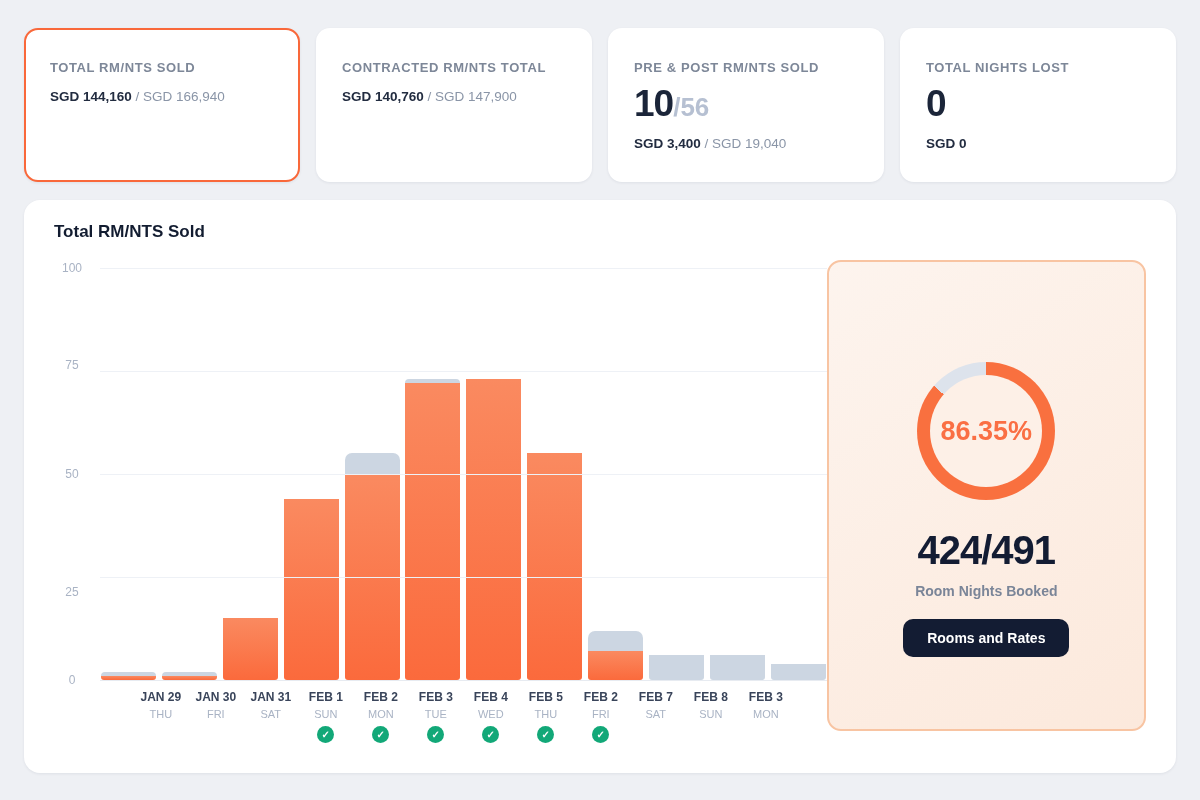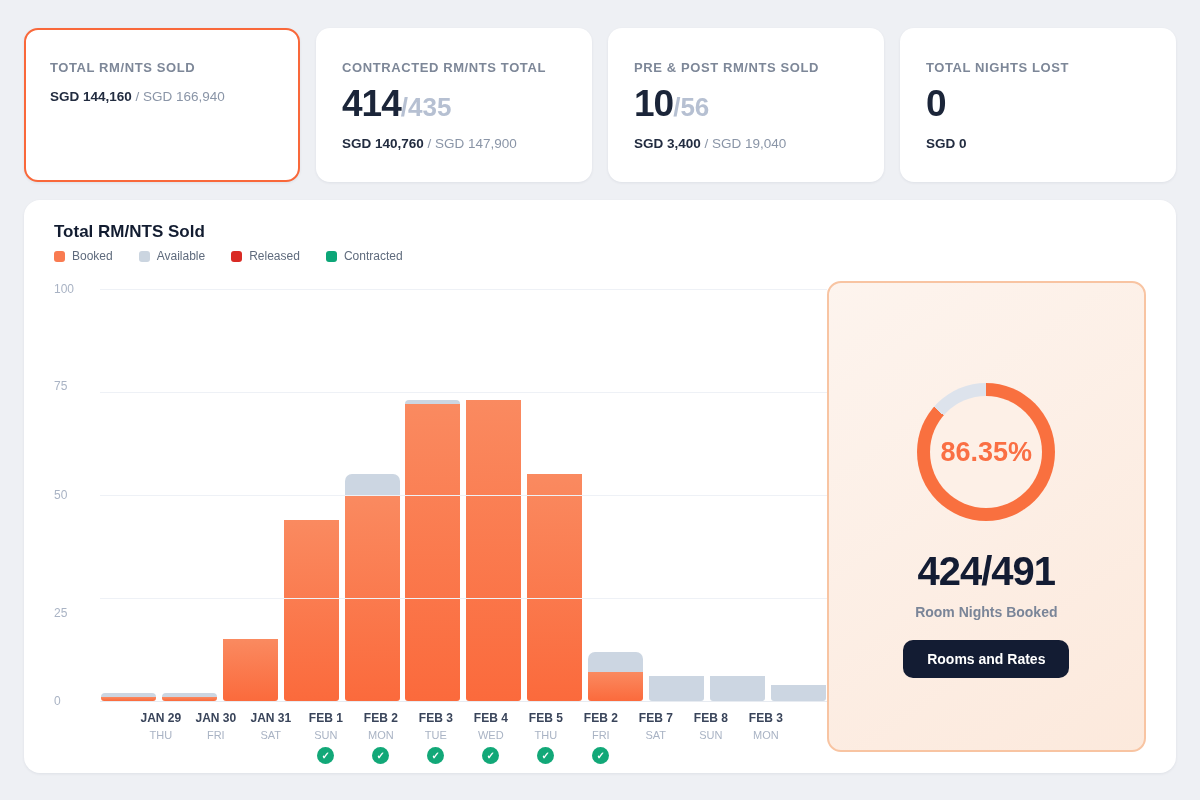--- a/index.html
+++ b/index.html
@@ -34,21 +34,21 @@
   }
   .chart-title{font-size:17px;font-weight:bold;color:#121c30;}
   .legend-row{display:flex;gap:26px;margin-top:7px;}
   .legend-item{display:flex;align-items:center;gap:7px;font-size:12px;color:#5f6b7d;}
   .legend-swatch{width:11px;height:11px;border-radius:3px;display:inline-block;}
   .content-row{display:flex;flex:1;margin-top:10px;}
   .chart-wrap{width:806px;}
   .plot{position:relative;margin-left:46px;margin-top:16px;height:412px;}
   .gridline{position:absolute;left:0;right:0;height:1px;background:#eef1f6;}
   .gridline.zero{background:#e7ebf1;}
-  .ylabel{position:absolute;left:-46px;width:36px;text-align:left;font-size:12px;color:#a9b3c4;transform:translateY(-50%);}
+  .ylabel{position:absolute;left:-46px;width:36px;text-align:center;font-size:12px;color:#a9b3c4;transform:translateY(-50%);}
   .bars{position:absolute;left:0;right:0;top:0;bottom:0;display:flex;justify-content:space-between;align-items:flex-end;padding:0 1px;}
   .bar-col{width:55px;display:flex;flex-direction:column;justify-content:flex-end;}
   .seg{width:100%;}
   .seg.available{background:#ccd6e2;}
   .seg.booked{background:linear-gradient(180deg,#fa8a60,#fb6a3c);}
   .seg.cap{border-radius:7px 7px 0 0;}
   .seg.base{border-radius:0 0 3px 3px;}
   .xlabels{display:flex;justify-content:center;margin-left:46px;margin-top:10px;padding:0 1px;}
   .xcol{width:55px;text-align:center;}
   .xdate{font-size:12px;font-weight:bold;color:#39445a;white-space:nowrap;}
@@ -74,24 +74,20 @@
 </head>
 <body>
 
 <div class="cards-row" id="cards-row">
     <div class="kpi-card selected">
       <div class="kpi-title">TOTAL RM/NTS SOLD</div>
       <div class="kpi-sgd"><span class="main">SGD 144,160</span><span> / SGD 166,940</span></div>
     </div>
     <div class="kpi-card">
       <div class="kpi-title">CONTRACTED RM/NTS TOTAL</div>
-      <div class="kpi-value-row">
-        <span class="kpi-value">414</span>
-        <span class="kpi-total">/435</span>
-      </div>
       <div class="kpi-sgd"><span class="main">SGD 140,760</span><span> / SGD 147,900</span></div>
     </div>
     <div class="kpi-card">
       <div class="kpi-title">PRE &amp; POST RM/NTS SOLD</div>
       <div class="kpi-value-row">
         <span class="kpi-value">10</span>
         <span class="kpi-total">/56</span>
       </div>
       <div class="kpi-sgd"><span class="main">SGD 3,400</span><span> / SGD 19,040</span></div>
     </div>
@@ -99,38 +95,20 @@
       <div class="kpi-title">TOTAL NIGHTS LOST</div>
       <div class="kpi-value-row">
         <span class="kpi-value">0</span>
       </div>
       <div class="kpi-sgd"><span class="main">SGD 0</span></div>
     </div>
   </div>
 
 <div class="main-card">
   <div class="chart-title">Total RM/NTS Sold</div>
-  <div class="legend-row" id="legend-row">
-      <div class="legend-item">
-        <span class="legend-swatch" style="background: rgb(249, 123, 81);"></span>
-        <span>Booked</span>
-      </div>
-      <div class="legend-item">
-        <span class="legend-swatch" style="background: rgb(203, 213, 224);"></span>
-        <span>Available</span>
-      </div>
-      <div class="legend-item">
-        <span class="legend-swatch" style="background: rgb(217, 43, 37);"></span>
-        <span>Released</span>
-      </div>
-      <div class="legend-item">
-        <span class="legend-swatch" style="background: rgb(13, 166, 120);"></span>
-        <span>Contracted</span>
-      </div>
-    </div>
   <div class="content-row">
     <div class="chart-wrap">
       <div class="plot" id="plot">
         <div class="bars" id="bars">
             <div class="bar-col">
               <div class="seg available cap" style="height: 4.12px;"></div>
               <div class="seg booked base" style="height: 4.12px;"></div>
             </div>
             <div class="bar-col">
               <div class="seg available cap" style="height: 4.12px;"></div>

